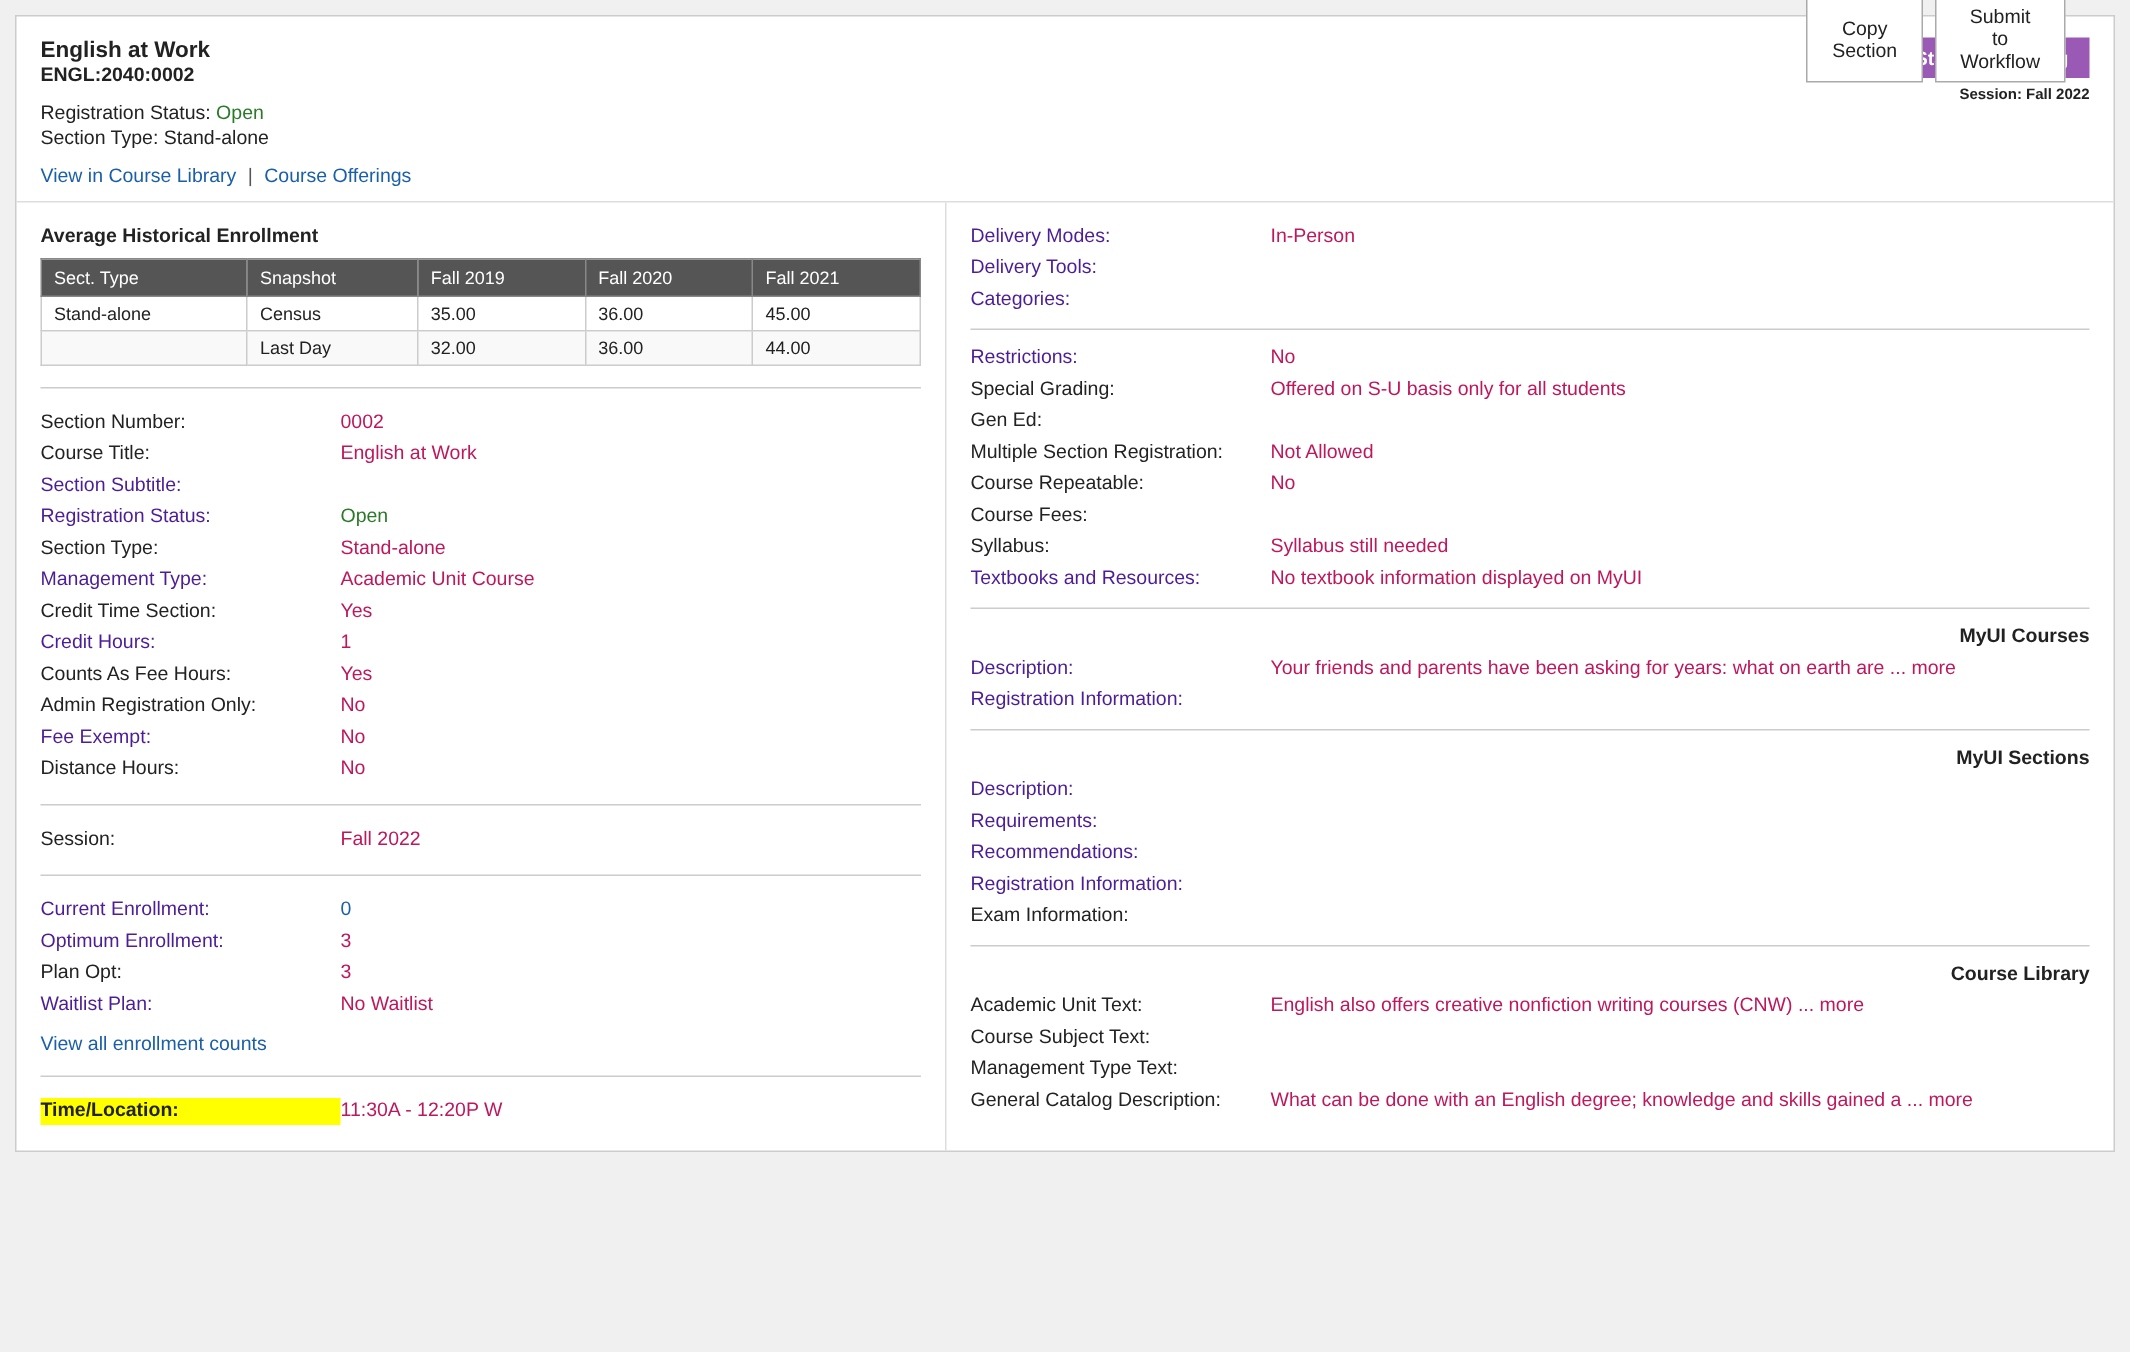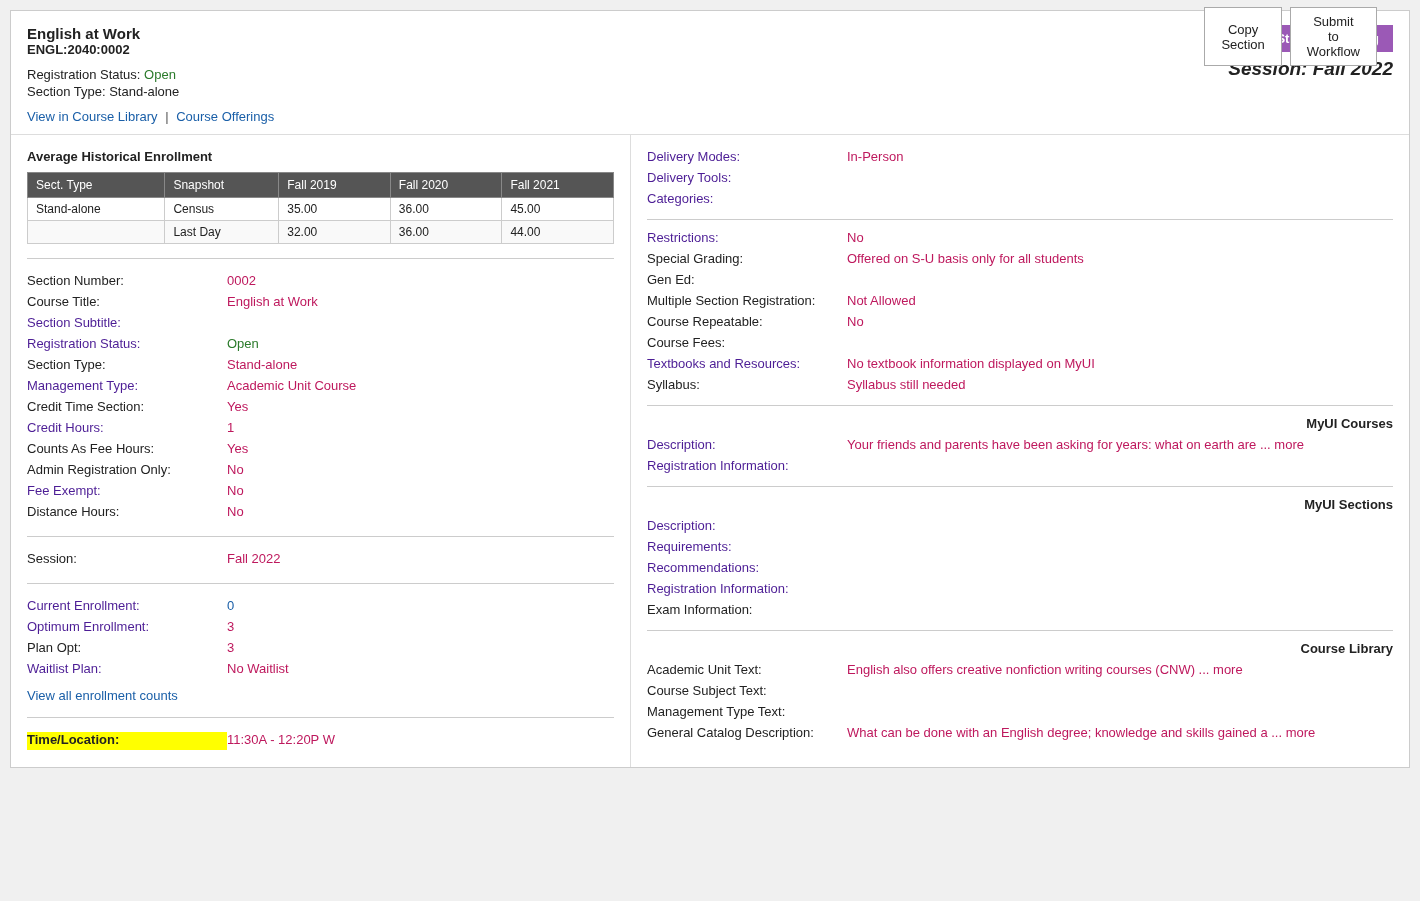--- a/index.html
+++ b/index.html
@@ -9,21 +9,21 @@
     .course-title { font-size: 15px; font-weight: bold; }
     .course-code { font-size: 13px; font-weight: bold; margin-bottom: 10px; }
     .reg-status-line { margin-bottom: 2px; }
     .reg-status-line span.label { color: #222; }
     .reg-status-line span.open { color: #2a7a2a; }
     .section-type-line { margin-bottom: 10px; }
     .links-line a { color: #1a5fa8; text-decoration: none; font-size: 13px; }
     .links-line .sep { color: #555; margin: 0 4px; }
     .planner-status-box { position: absolute; top: 14px; right: 16px; text-align: right; }
     .planner-badge { background: #9b59b6; color: #fff; font-weight: bold; font-size: 13px; padding: 6px 14px; display: inline-block; margin-bottom: 6px; }
-    .session-label { font-weight: bold; font-size: 19px; font-style: italic; }
+    .session-label { font-weight: bold; font-size: 10px; }
     .action-buttons { position: absolute; bottom: 14px; right: 16px; display: flex; gap: 8px; }
     .btn { border: 1px solid #aaa; background: #fff; padding: 6px 16px; cursor: pointer; font-size: 13px; color: #222; }
     .main-content { display: flex; padding: 0; }
     .left-col { flex: 0 0 620px; padding: 14px 16px; border-right: 1px solid #ddd; }
     .right-col { flex: 1; padding: 14px 16px; }
     .section-heading { font-weight: bold; font-size: 13px; margin-bottom: 8px; }
     .enrollment-table { width: 100%; border-collapse: collapse; margin-bottom: 12px; }
     .enrollment-table th { background: #555; color: #fff; font-size: 12px; font-weight: normal; padding: 5px 8px; border: 1px solid #888; text-align: left; }
     .enrollment-table td { border: 1px solid #ccc; padding: 4px 8px; font-size: 12px; }
     .enrollment-table tr:nth-child(even) td { background: #f9f9f9; }
@@ -241,26 +241,26 @@
           </div>
           <div class="field-row">
             <span class="field-label black">Course Repeatable:</span>
             <span class="field-value">No</span>
           </div>
           <div class="field-row">
             <span class="field-label black">Course Fees:</span>
             <span class="field-value"></span>
           </div>
           <div class="field-row">
+            <span class="field-label black">Syllabus:</span>
+            <span class="field-value">Syllabus still needed</span>
+          </div>
+          <div class="field-row">
             <span class="field-label">Textbooks and Resources:</span>
             <span class="field-value">No textbook information displayed on MyUI</span>
-          </div>
-          <div class="field-row">
-            <span class="field-label black">Syllabus:</span>
-            <span class="field-value">Syllabus still needed</span>
           </div>
         </div>
 
       <hr class="right-col-divider">
 
       <div class="right-section-title">MyUI Courses</div>
       <div id="myui-courses-container">
           <div class="field-row">
             <span class="field-label">Description:</span>
             <span class="field-value">Your friends and parents have been asking for years: what on earth are ... more</span>

